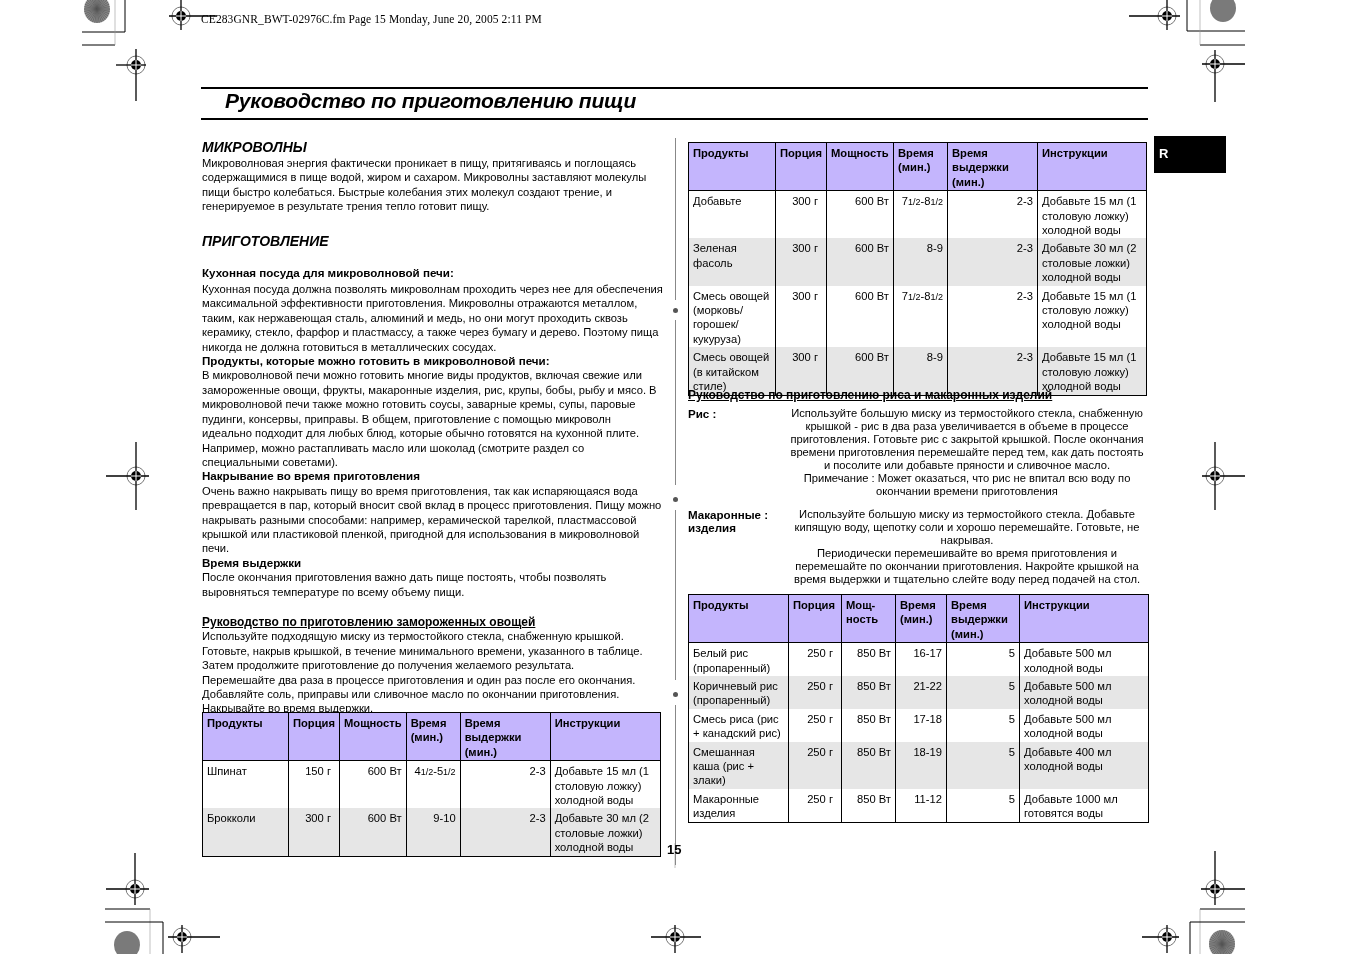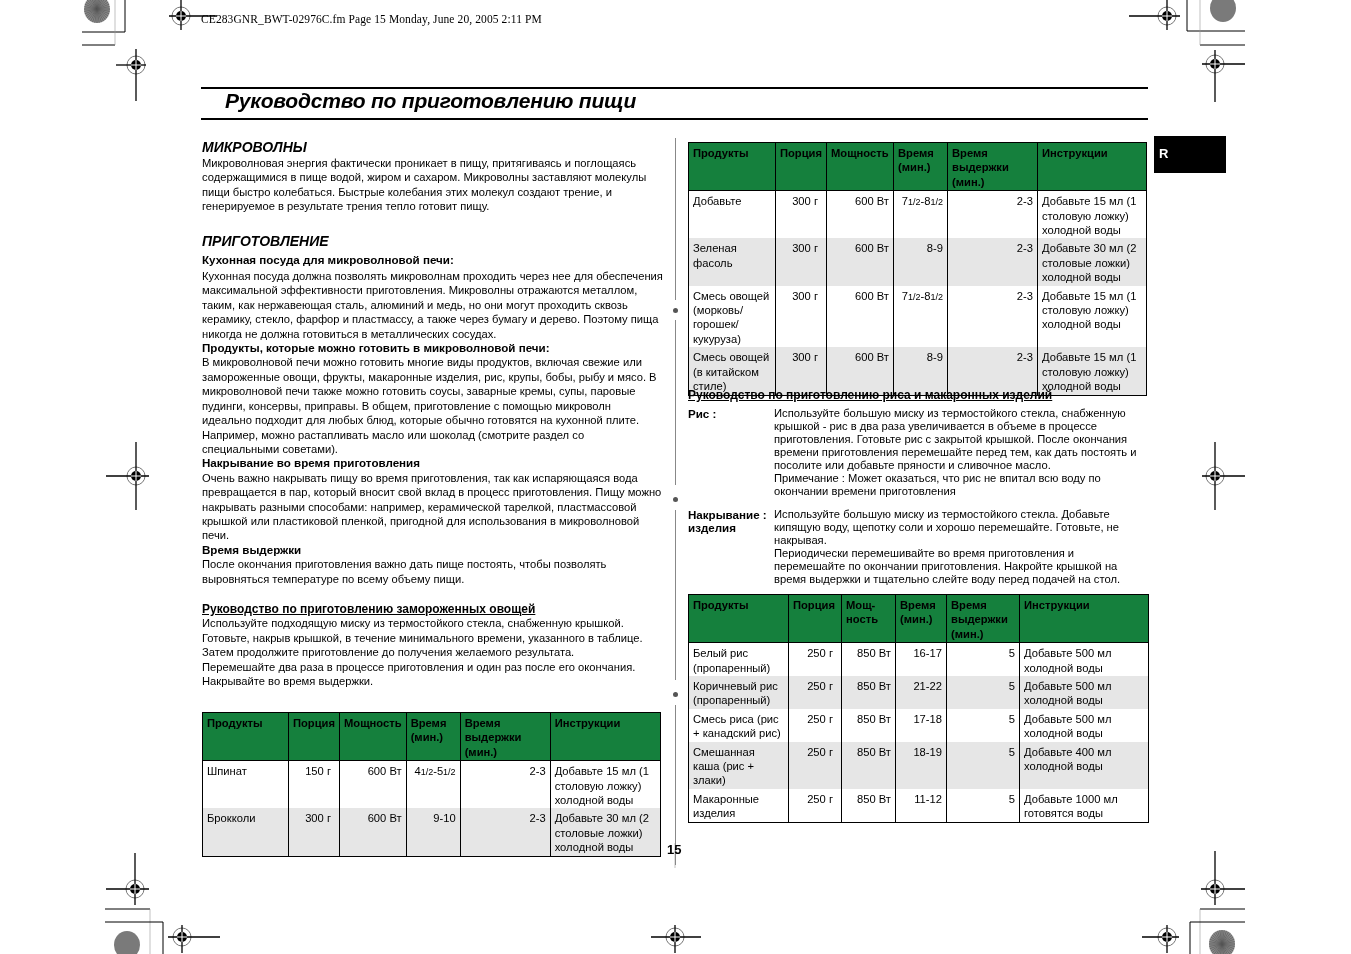--- a/index.html
+++ b/index.html
@@ -17,28 +17,28 @@
 
   .left-col { left: 202px; top: 139px; width: 462px; font-size: 11.2px; line-height: 14.4px; }
   .sec-title { font-size: 14px; font-weight: bold; font-style: italic; line-height: 17px; }
   .sub-title { font-weight: bold; font-size: 11.6px; }
   .ul-title { font-weight: bold; font-size: 12px; text-decoration: underline; }
   p { margin: 0; }
 
   table.t { border-collapse: collapse; font-size: 11.2px; line-height: 14.4px; }
   table.t th, table.t td { border: 1px solid #000; border-top: none; border-bottom: none; vertical-align: top; padding: 3px 4px 1px 4px; }
   table.t { border: 1px solid #000; }
-  table.t thead th { background: #15803d; text-align: left; font-weight: bold; border-bottom: 1px solid #000; }
+  table.t thead th { background: #c4b5fd; text-align: left; font-weight: bold; border-bottom: 1px solid #000; }
   table.t tbody tr.shade td { background: #e6e6e6; }
   table.t td.num { text-align: right; }
   table.t td.portion { text-align: right; padding-right: 8px; }
   .frac { font-size: 9px; margin-top: 24px; }
-  .def-row { display: flex; }
+  .def-row { display: flex; gap: 12px; }
   .def-term { width: 86px; font-weight: bold; flex: none; font-size: 11.6px; }
-  .def-body { flex: 1; }
+  .def-body { flex: 1; text-align: center; }
   .page-num { left: 667px; top: 842px; font-size: 13px; font-weight: bold; }
 </style>
 </head>
 <body>
 
 <div id="marks">
     <svg width="1351" height="954" style="position: absolute; left: 0px; top: 0px;">
       <g>
         <ellipse cx="97" cy="9" rx="13" ry="14" fill="#888"></ellipse>
         <line x1="97" y1="9" x2="110" y2="9" stroke="#555" stroke-width="0.6"></line>
@@ -247,34 +247,35 @@
 <div class="abs dot" style="top:497px;"></div>
 <div class="abs col-divider" style="top:510px;height:170px;"></div>
 <div class="abs dot" style="top:692px;"></div>
 <div class="abs col-divider" style="top:705px;height:160px;"></div>
 
 <div class="abs left-col">
   <div class="sec-title">МИКРОВОЛНЫ</div>
   <p>Микроволновая энергия фактически проникает в пищу, притягиваясь и поглощаясь содержащимися в пище водой, жиром и сахаром. Микроволны заставляют молекулы пищи быстро колебаться. Быстрые колебания этих молекул создают трение, и генерируемое в результате трения тепло готовит пищу.</p>
   <div style="height:19px"></div>
   <div class="sec-title">ПРИГОТОВЛЕНИЕ</div>
-  <div class="sub-title" style="margin-top:3px">Кухонная посуда для микроволновой печи:</div>
+  <div class="sub-title" style="margin-top:16px">Кухонная посуда для микроволновой печи:</div>
   <p style="margin-top:2px">Кухонная посуда должна позволять микроволнам проходить через нее для обеспечения максимальной эффективности приготовления. Микроволны отражаются металлом, таким, как нержавеющая сталь, алюминий и медь, но они могут проходить сквозь керамику, стекло, фарфор и пластмассу, а также через бумагу и дерево. Поэтому пища никогда не должна готовиться в металлических сосудах.</p>
   <div class="sub-title">Продукты, которые можно готовить в микроволновой печи:</div>
   <p>В микроволновой печи можно готовить многие виды продуктов, включая свежие или замороженные овощи, фрукты, макаронные изделия, рис, крупы, бобы, рыбу и мясо. В микроволновой печи также можно готовить соусы, заварные кремы, супы, паровые пудинги, консервы, приправы. В общем, приготовление с помощью микроволн идеально подходит для любых блюд, которые обычно готовятся на кухонной плите. Например, можно растапливать масло или шоколад (смотрите раздел со специальными советами).</p>
   <div class="sub-title">Накрывание во время приготовления</div>
   <p>Очень важно накрывать пищу во время приготовления, так как испаряющаяся вода превращается в пар, который вносит свой вклад в процесс приготовления. Пищу можно накрывать разными способами: например, керамической тарелкой, пластмассовой крышкой или пластиковой пленкой, пригодной для использования в микроволновой печи.</p>
   <div class="sub-title">Время выдержки</div>
   <p>После окончания приготовления важно дать пище постоять, чтобы позволять выровняться температуре по всему объему пищи.</p>
   <div style="height:16px"></div>
   <div class="ul-title">Руководство по приготовлению замороженных овощей</div>
   <p>Используйте подходящую миску из термостойкого стекла, снабженную крышкой.</p>
   <p>Готовьте, накрыв крышкой, в течение минимального времени, указанного в таблице.</p>
   <p>Затем продолжите приготовление до получения желаемого результата.</p>
   <p>Перемешайте два раза в процессе приготовления и один раз после его окончания.</p>
+  <p>Добавляйте соль, приправы или сливочное масло по окончании приготовления.</p>
   <p>Накрывайте во время выдержки.</p>
 </div>
 
 <table class="t abs" style="left:202px;top:712px;width:459px;">
   <colgroup>
       <col style="width:86px">
       <col style="width:51px">
       <col style="width:66px">
       <col style="width:54px">
       <col style="width:90px">
@@ -369,21 +370,21 @@
   <div class="ul-title">Руководство по приготовлению риса и макаронных изделий</div>
   <div class="def-row" style="margin-top:5px">
     <div class="def-term">Рис :</div>
     <div class="def-body">
       <p>Используйте большую миску из термостойкого стекла, снабженную крышкой - рис в два раза увеличивается в объеме в процессе приготовления. Готовьте рис с закрытой крышкой. После окончания времени приготовления перемешайте перед тем, как дать постоять и посолите или добавьте пряности и сливочное масло.</p>
       <p>Примечание : Может оказаться, что рис не впитал всю воду по окончании времени приготовления</p>
     </div>
   </div>
   <div class="def-row" style="margin-top:10px">
     <div class="def-term">
-      <div>Накрывание :</div>
+      <div>Макаронные :</div>
       <div>изделия</div>
     </div>
     <div class="def-body">
       <p>Используйте большую миску из термостойкого стекла. Добавьте кипящую воду, щепотку соли и хорошо перемешайте. Готовьте, не накрывая.</p>
       <p>Периодически перемешивайте во время приготовления и перемешайте по окончании приготовления. Накройте крышкой на время выдержки и тщательно слейте воду перед подачей на стол.</p>
     </div>
   </div>
 </div>
 
 <table class="t abs" style="left:688px;top:594px;width:461px;">

